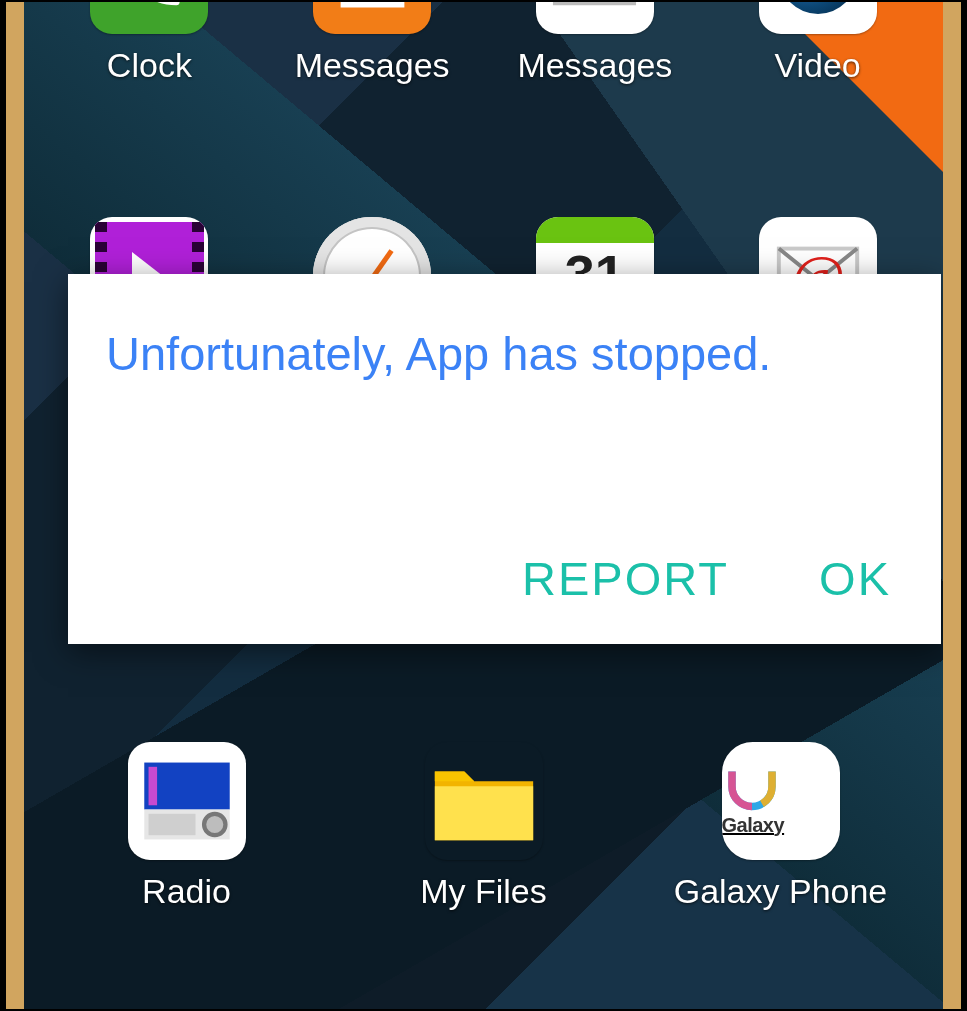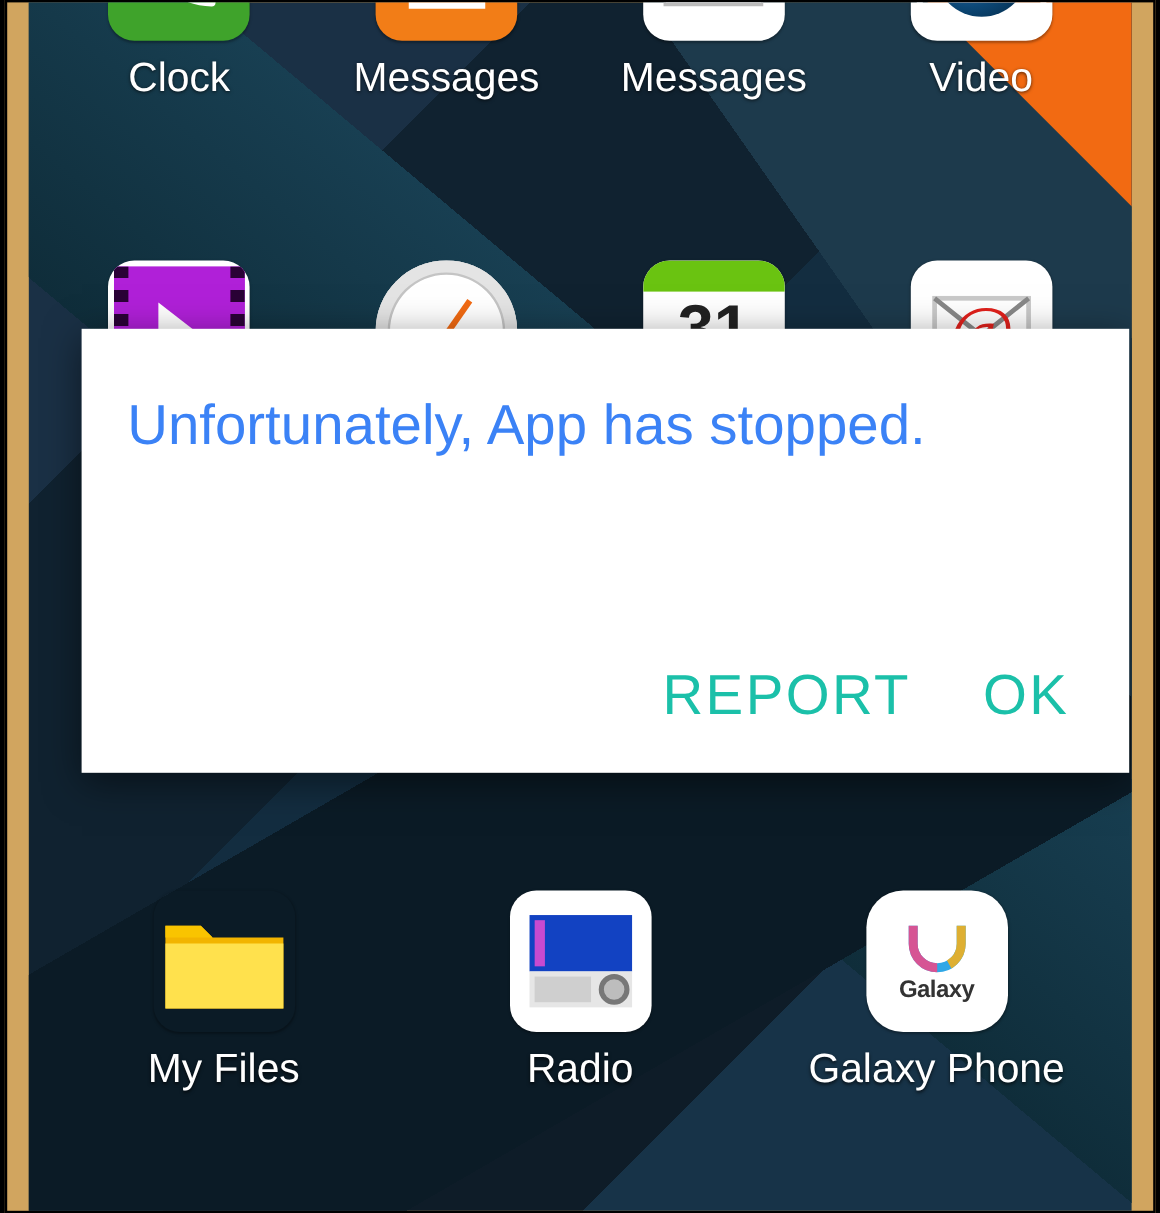--- a/index.html
+++ b/index.html
@@ -94,21 +94,21 @@
   .dialog-msg {
     font-size: 47px;
     color: #3b82f6;
     letter-spacing: 0;
   }
   .dialog-actions {
     position: absolute;
     bottom: 38px;
     right: 50px;
     display: flex;
-    gap: 60px;
+    gap: 90px;
   }
   .dialog-btn {
     font-size: 47px;
     letter-spacing: 2px;
     color: #1bc0a9;
     background: none; border: none;
     cursor: pointer;
     font-family: inherit;
   }
 
@@ -137,21 +137,21 @@
   .ic-clock .h2 { width:40px; transform: rotate(25deg); }
   .ic-cal { background:#fff; }
   .ic-cal .bar { height:26px; background:#6ac311; }
   .ic-cal .num { text-align:center; font-size:54px; font-weight:700; color:#222; margin-top:0; }
   .ic-mail { background:#fff; display:flex; align-items:center; justify-content:center; }
   .ic-mail svg { width:94px; height:94px; }
   .ic-folder { background:transparent; display:flex; align-items:center; justify-content:center; overflow:visible;}
   .ic-folder svg { width:120px; height:100px; }
   .ic-radio { background:#fff; display:flex; align-items:center; justify-content:center; }
   .ic-radio svg { width:104px; height:94px; }
-  .ic-galaxy { background:#fff; border-radius:26%; display:flex; flex-direction:column; align-items:center; justify-content:center; }
+  .ic-galaxy { background:#fff; border-radius:26%; display:flex; flex-direction:column; align-items:flex-start; justify-content:center;text-decoration:underline; }
   .ic-galaxy svg { width:60px; height:46px; }
   .ic-galaxy .t { font-size:20px; color:#333; font-weight:600; margin-top:2px; letter-spacing:-.5px;}
   .ic-chrome { background:transparent; border-radius:50%; display:flex; align-items:center; justify-content:center; overflow:visible;}
   .ic-chrome svg { width:118px; height:118px; }
 
 </style>
 </head>
 <body>
 
 <div class="frame">
@@ -226,43 +226,43 @@
               <rect x="2" y="5" width="20" height="14" fill="#fff" stroke="#c9c9c9"></rect>
               <path d="M2 5l10 8L22 5" fill="none" stroke="#888"></path>
               <text x="12" y="17" text-anchor="middle" font-size="15" fill="#e1201b" font-family="cursive">@</text>
             </svg>
         </div>
         <div class="app-label">Email</div>
       </div>
     </div>
 
     <div class="icon-grid row3">
-      <div class="app">
-        <div class="app-icon ic-folder">
-          <svg viewBox="0 0 24 20">
-              <path fill="#f2b400" d="M2 4h6l2 2h12v12H2z"></path>
-              <path fill="#ffe14d" d="M2 7h20v11H2z"></path>
-              <path fill="#f9c400" d="M2 4h6l2 2H2z"></path>
-            </svg>
-        </div>
-        <div class="app-label">My Files</div>
-      </div>
       <div class="app">
         <div class="app-icon ic-radio">
           <svg viewBox="0 0 24 22">
               <rect x="2" y="2" width="20" height="11" fill="#1242c2"></rect>
               <rect x="3" y="3" width="2" height="9" fill="#c74ad0"></rect>
               <rect x="2" y="13" width="20" height="7" fill="#e6e6e6"></rect>
               <rect x="3" y="14" width="11" height="5" fill="#cfcfcf"></rect>
               <circle cx="18.5" cy="16.5" r="2.5" fill="#bdbdbd" stroke="#777"></circle>
             </svg>
         </div>
         <div class="app-label">Radio</div>
       </div>
       <div class="app">
+        <div class="app-icon ic-folder">
+          <svg viewBox="0 0 24 20">
+              <path fill="#f2b400" d="M2 4h6l2 2h12v12H2z"></path>
+              <path fill="#ffe14d" d="M2 7h20v11H2z"></path>
+              <path fill="#f9c400" d="M2 4h6l2 2H2z"></path>
+            </svg>
+        </div>
+        <div class="app-label">My Files</div>
+      </div>
+      <div class="app">
         <div class="app-icon ic-galaxy">
           <svg viewBox="0 0 24 18">
               <path fill="none" stroke="#2fa7e6" stroke-width="3" d="M4 2v6a8 8 0 0 0 16 0V2"></path>
             <path fill="none" stroke="#e94b8b" stroke-width="3" d="M4 2v6a8 8 0 0 0 8 8" opacity=".9"></path>
             <path fill="none" stroke="#f2b01e" stroke-width="3" d="M20 2v6a8 8 0 0 1-4 6.9" opacity=".9"></path>
             </svg>
           <div class="t">Galaxy</div>
         </div>
         <div class="app-label">Galaxy Phone</div>
       </div>

